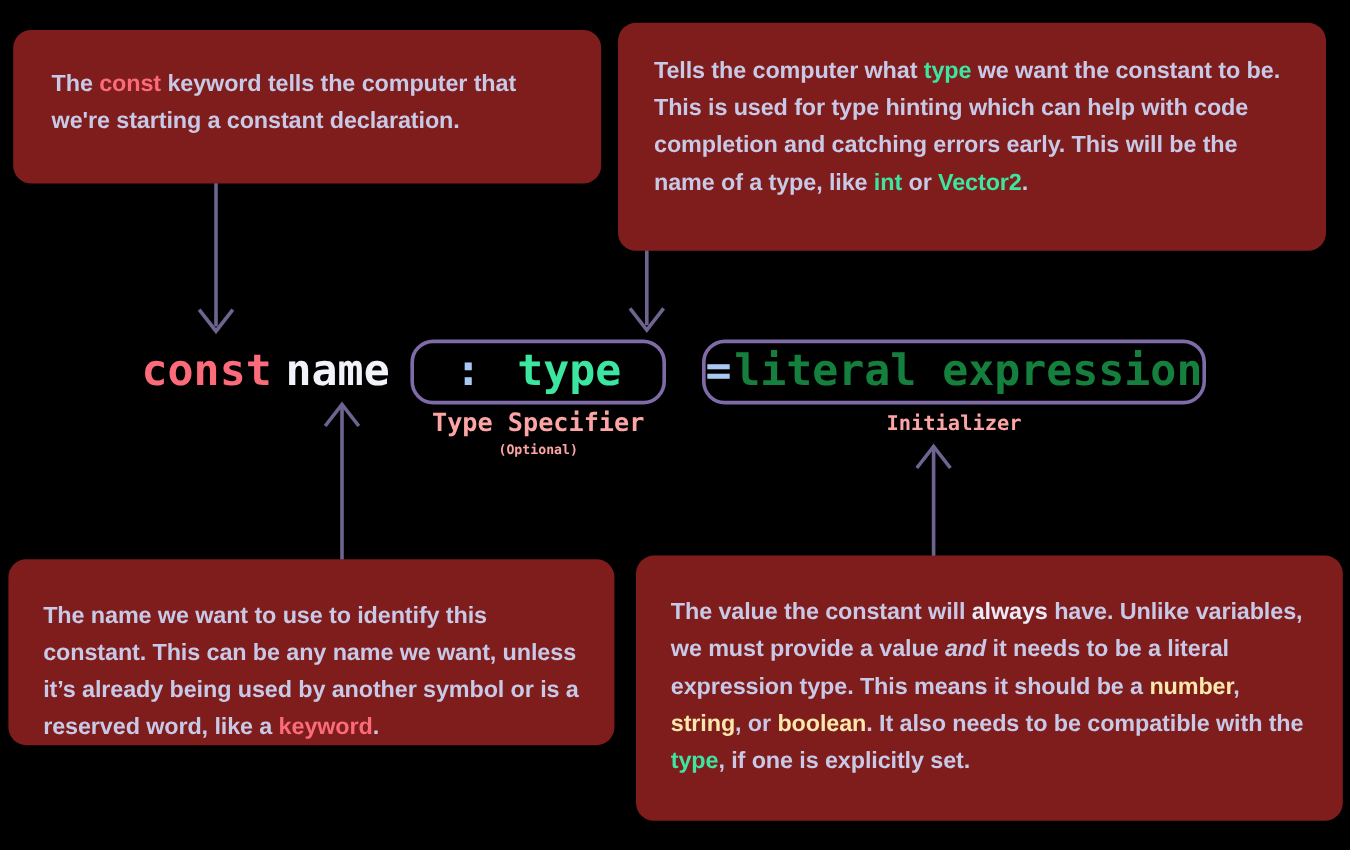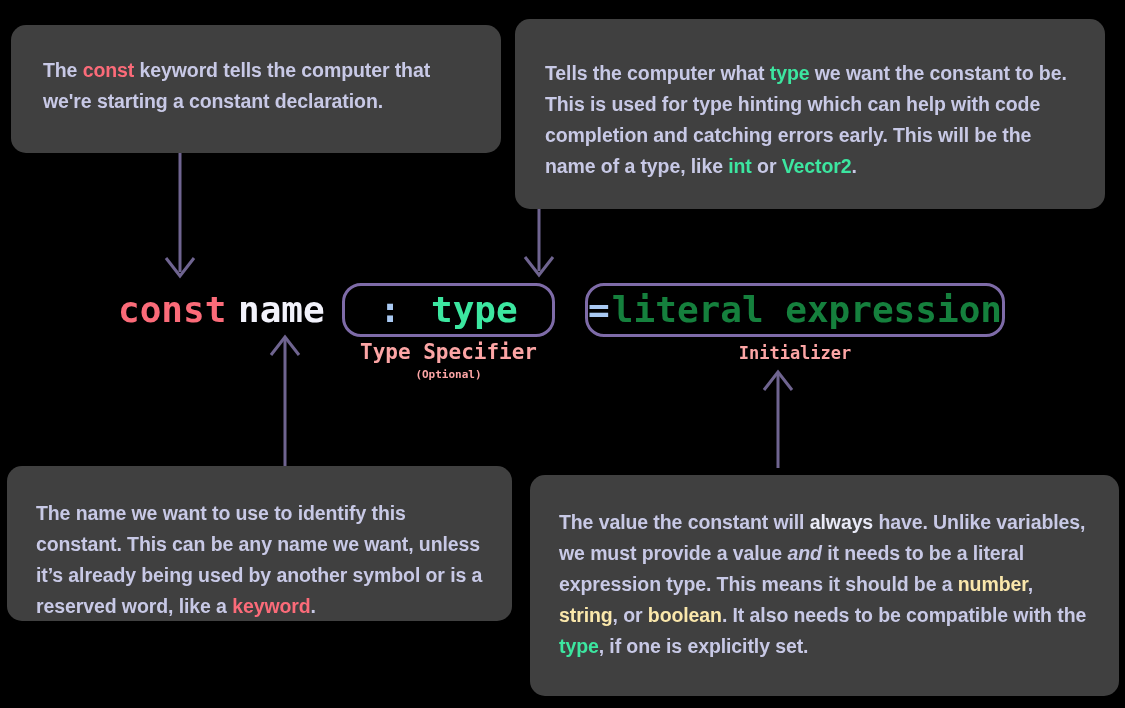--- a/index.html
+++ b/index.html
@@ -15,21 +15,21 @@
     width: 1125px;
     height: 708px;
     background: #000000;
     overflow: hidden;
   }
 
   
   .callout {
     position: absolute;
     box-sizing: border-box;
-    background: #404040;
+    background: #7f1d1d;
     border-radius: 15px;
     color: #c8c9e6;
     font-family: "Liberation Sans", sans-serif;
     font-weight: bold;
     font-size: 19.5px;
     line-height: 31px;
     letter-spacing: -0.1px;
     z-index: 3;
   }
   .callout p {
@@ -37,32 +37,31 @@
   }
 
   #callout-const {
     left: 11px;  top: 25px;
     width: 490px; height: 128px;
     padding: 30px 32px;
   }
   #callout-type {
     left: 515px; top: 19px;
     width: 590px; height: 190px;
-    padding: 39px 30px;
+    padding: 25px 30px;
   }
   #callout-name {
     left: 7px;   top: 466px;
     width: 505px; height: 155px;
     padding: 32px 29px;
   }
   #callout-value {
     left: 530px; top: 463px;
     width: 589px; height: 221px;
     padding: 32px 29px;
-    margin-top: 12px;
   }
 
   
   .tok-keyword  { color: #fb6b79; }
   .tok-type     { color: #3ce6a0; }
   .tok-literal  { color: #fae7ab; }
   .tok-bold     { color: #e9eaf7; font-weight: bold; }
   .tok-italic   { font-style: italic; }
 
   

